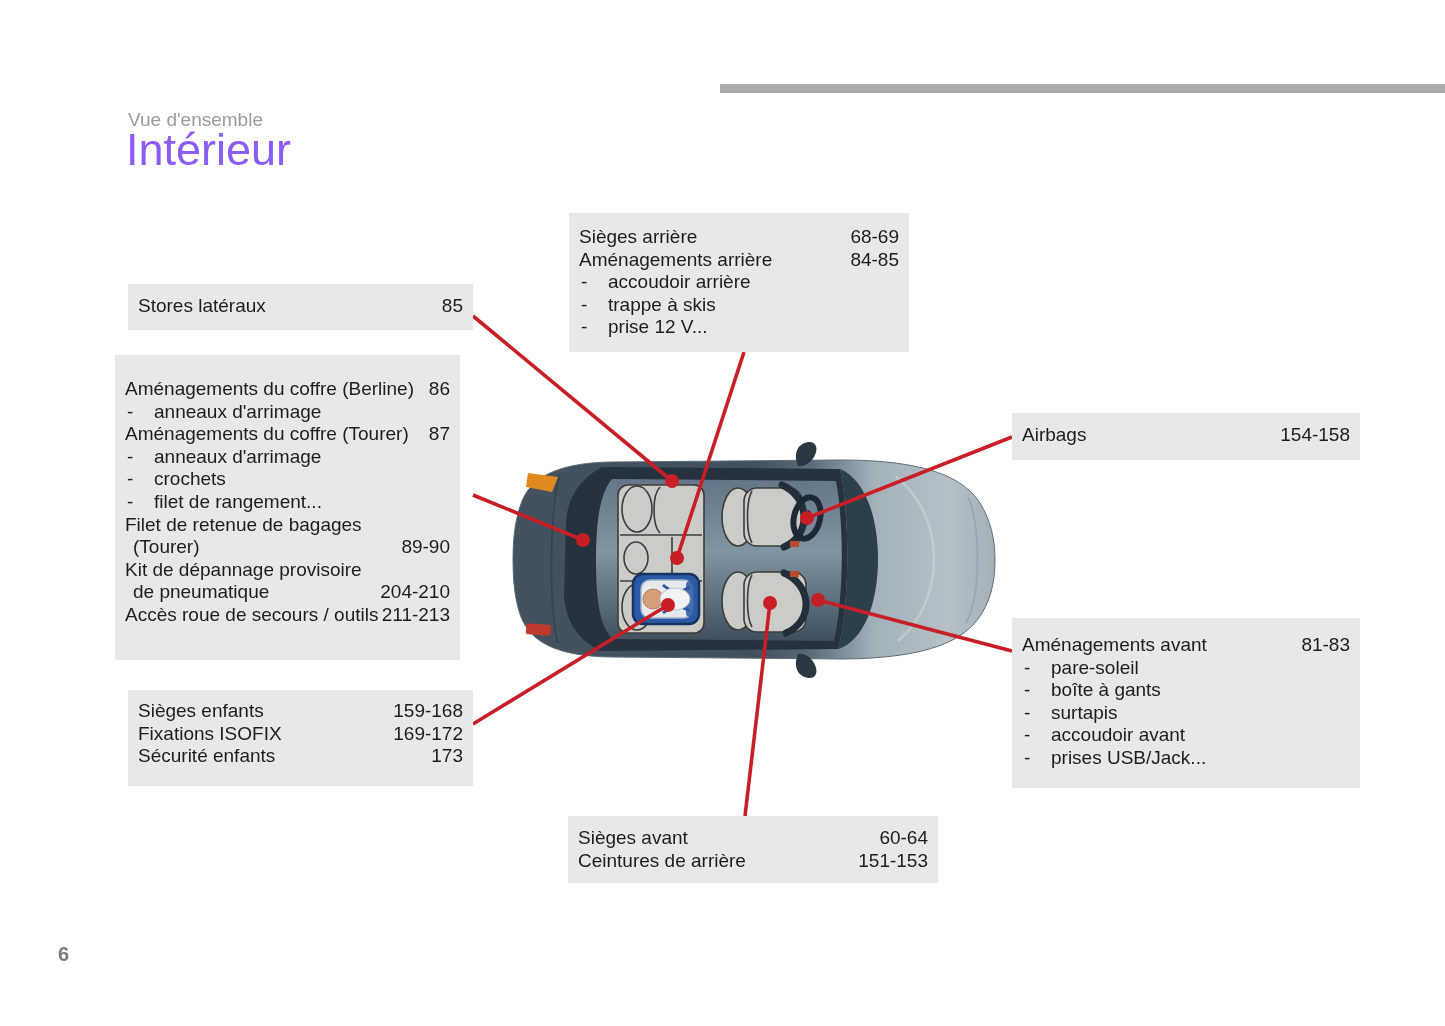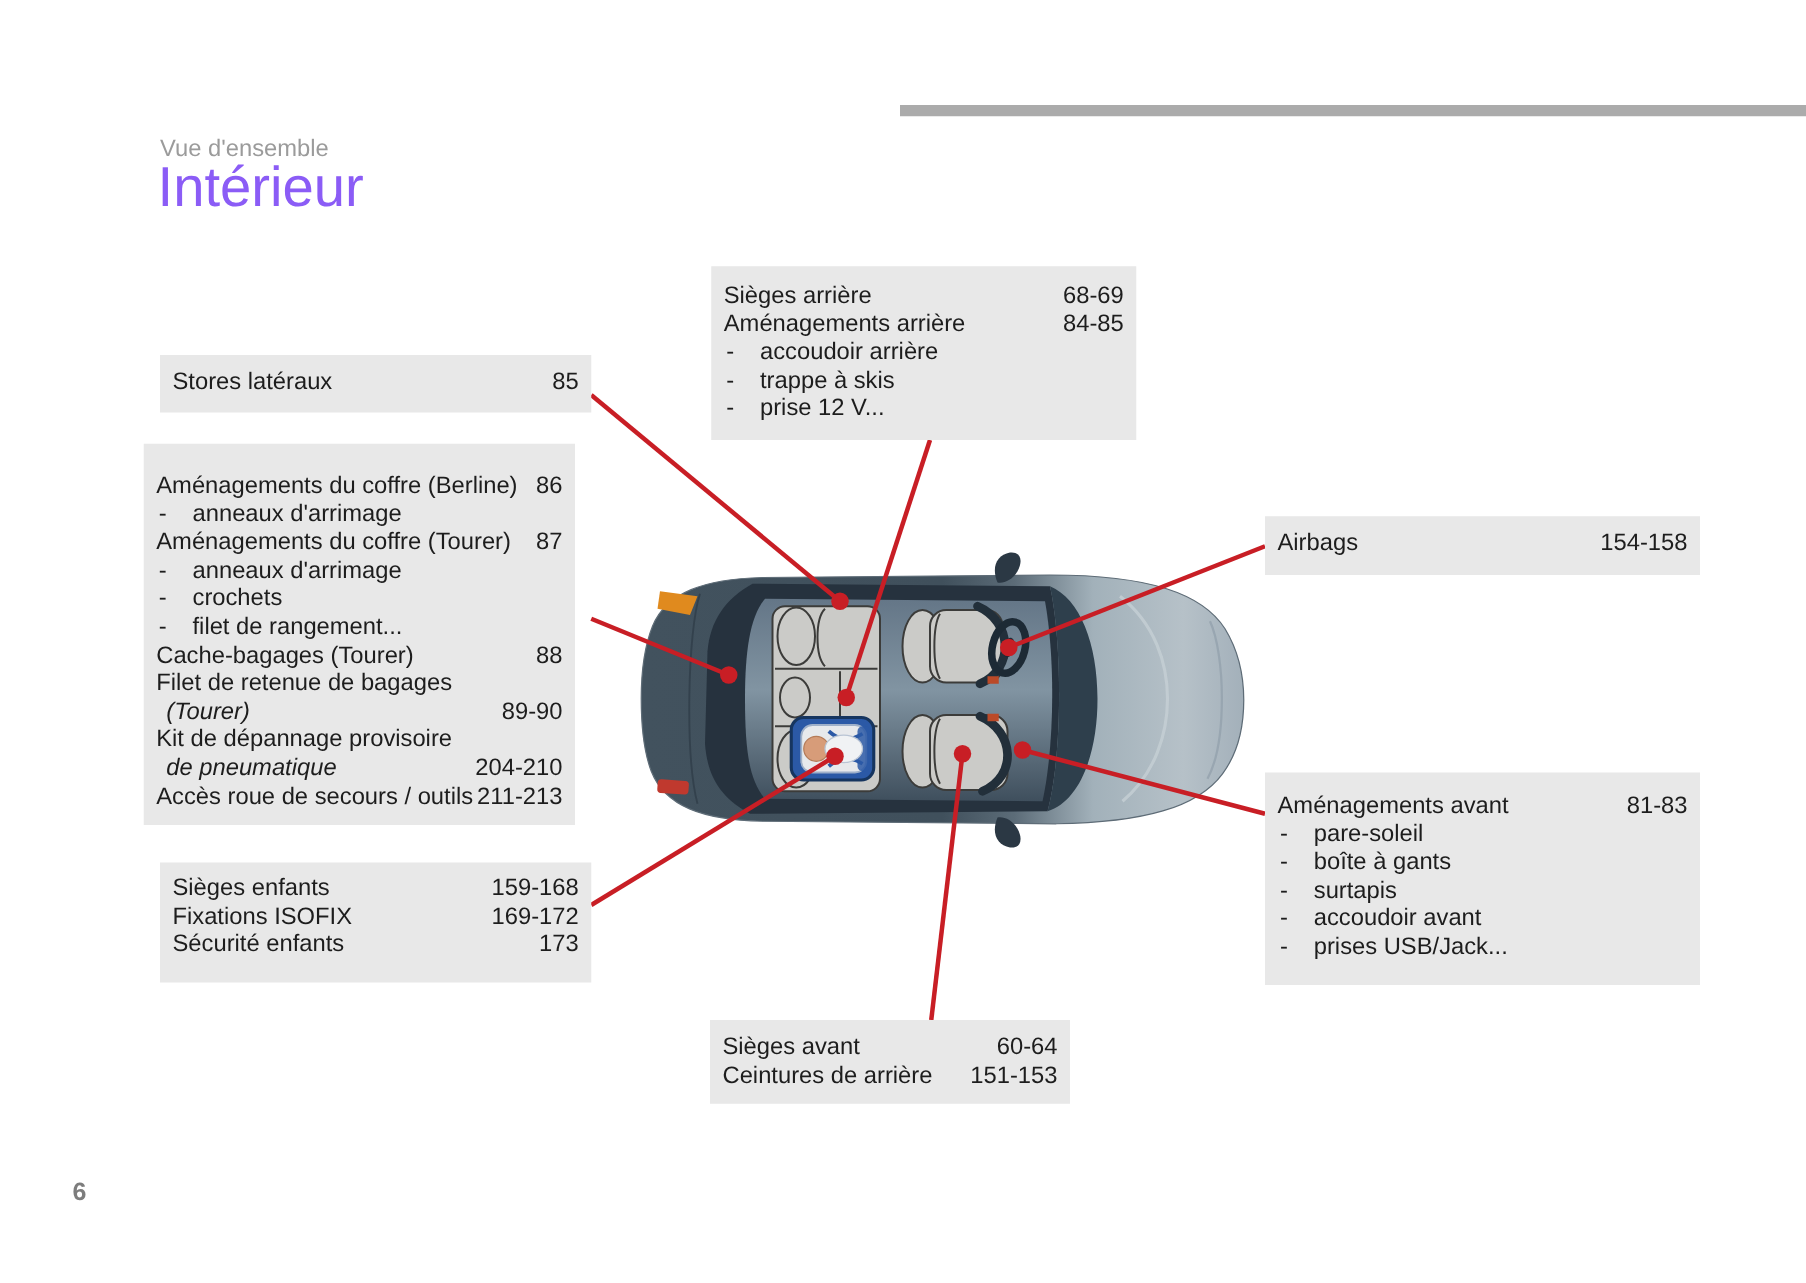--- a/index.html
+++ b/index.html
@@ -12,30 +12,30 @@
   #page-title{position:absolute;left:126px;top:127px;font-size:45px;line-height:1;color:#8b5cf6;}
   #page-number{position:absolute;left:58px;top:943px;font-size:20px;font-weight:bold;color:#7d7d7d;}
 
   .callout{
     position:absolute;background:var(--callout-bg,#e8e8e8);box-sizing:border-box;
     font-size:19px;line-height:22.6px;color:#1d1d1d;z-index:3;
   }
   .row{display:flex;white-space:nowrap;}
   .row .dash{flex:0 0 27px;padding-left:2px;}
   .row .lbl{flex:0 0 auto;}
-  .row.cont .lbl{padding-left:8px;font-style:italic;}
+  .row.cont .lbl{padding-left:8px;}
   .row .pg{margin-left:auto;}
 
   #box-stores      {left:128px;top:284px;width:345px;height:46px;padding:11px 10px 0 10px;}
   #box-coffre      {left:115px;top:355px;width:345px;height:305px;padding:23px 10px 0 10px;}
   #box-enfants     {left:128px;top:690px;width:345px;height:96px;padding:10px 10px 0 10px;}
   #box-arriere     {left:569px;top:213px;width:340px;height:139px;padding:13px 10px 12px 10px;}
   #box-airbags     {left:1012px;top:413px;width:348px;height:47px;padding:11px 10px 16px 10px;}
   #box-avant       {left:1012px;top:618px;width:348px;height:170px;padding:16px 10px 0 10px;}
-  #box-sieges-avant{left:568px;top:816px;width:288px;height:67px;padding:11px 10px 0 10px;}
+  #box-sieges-avant{left:568px;top:816px;width:370px;height:67px;padding:11px 10px 0 10px;}
 
   #car-svg{position:absolute;left:500px;top:435px;width:510px;height:250px;z-index:1;}
   #lines-svg{position:absolute;left:0;top:0;width:1445px;height:1026px;z-index:2;pointer-events:none;}
   #lines-svg line{stroke:var(--line-red,#c81e25);stroke-width:3.6px;}
   #lines-svg circle{fill:var(--line-red,#c81e25);}
 </style>
 </head>
 <body>
 
 <div id="page">
@@ -165,24 +165,20 @@
       </div>
       <div class="row sub">
         <span class="dash">-</span>
         <span class="lbl">crochets</span>
       </div>
       <div class="row sub">
         <span class="dash">-</span>
         <span class="lbl">filet de rangement...</span>
       </div>
       <div class="row">
-        <span class="lbl">Cache-bagages (Tourer)</span>
-        <span class="pg">88</span>
-      </div>
-      <div class="row">
         <span class="lbl">Filet de retenue de bagages</span>
       </div>
       <div class="row cont">
         <span class="lbl">(Tourer)</span>
         <span class="pg">89-90</span>
       </div>
       <div class="row">
         <span class="lbl">Kit de dépannage provisoire</span>
       </div>
       <div class="row cont">

